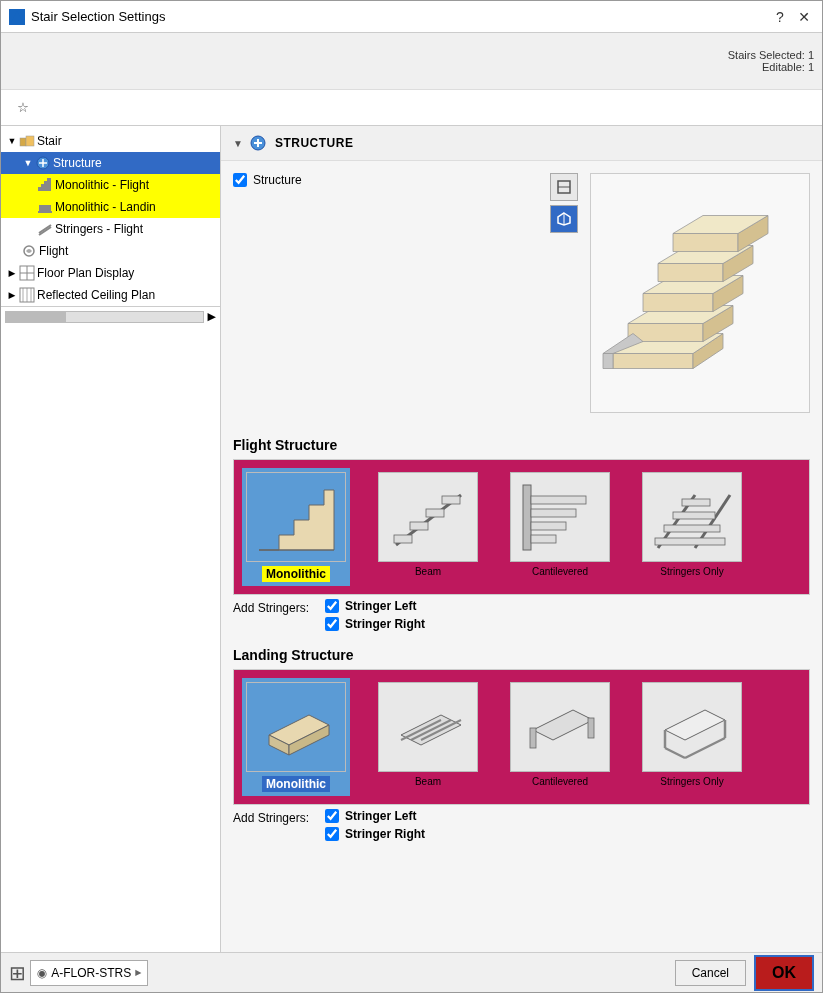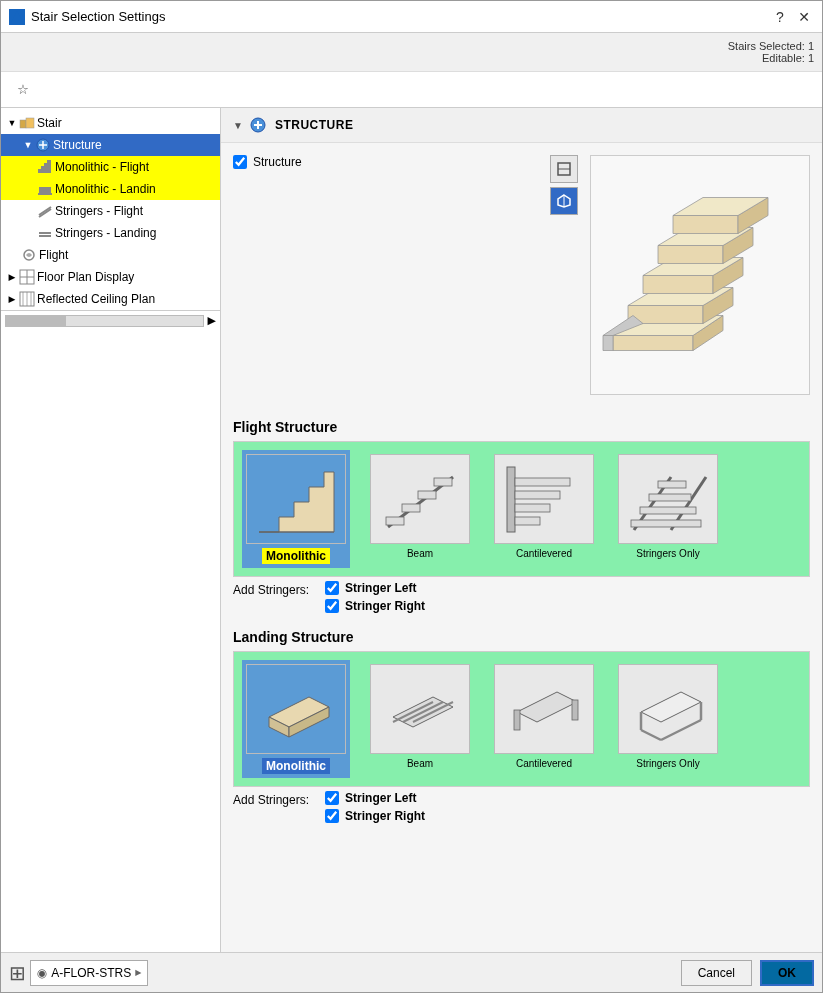--- a/index.html
+++ b/index.html
@@ -200,24 +200,24 @@
     .preview-icon-btn.active { background: #316AC5; color: white; }
     
     .flight-structure-label {
       font-weight: bold;
       font-size: 14px;
       margin-bottom: 6px;
     }
     
     .structure-options {
       display: flex;
-      gap: 16px;
+      gap: 24px;
       border: 1px solid #ccc;
       padding: 8px;
-      background: #86efac;
+      background: #be185d;
     }
     
     .structure-option {
       display: flex;
       flex-direction: column;
       align-items: center;
       gap: 4px;
       cursor: pointer;
       padding: 4px;
     }
@@ -314,45 +314,45 @@
     .cancel-btn {
       height: 26px;
       padding: 0 16px;
       background: #f0f0f0;
       border: 1px solid #aaa;
       cursor: pointer;
       font-size: 12px;
     }
     
     .ok-btn {
-      height: 26px;
+      height: 36px;
       padding: 0 16px;
-      background: #0369a1;
+      background: #b91c1c;
       border: 2px solid #316AC5;
       cursor: pointer;
-      font-size: 12px;
+      font-size: 16px;
       font-weight: bold;
     }
     
     .sidebar-bottom {
       height: 20px;
       display: flex;
       align-items: center;
       border-top: 1px solid #ccc;
       padding: 0 4px;
     }
 
     .section-icon {
       width: 18px;
       height: 18px;
     }
     
     .header-top-right {
       text-align: right;
-      padding: 7px 8px;
+      padding: 16px 8px;
       font-size: 11px;
       color: #333;
       background: #f0f0f0;
       border-bottom: 1px solid #ddd;
     }
     
     .stair-preview-svg {
       width: 215px;
       height: 235px;
     }
@@ -453,29 +453,20 @@
       <div class="tree-item indent-3">
         <span class="tree-icon">
           <svg width="16" height="16" viewBox="0 0 16 16">
             <line x1="2" y1="12" x2="14" y2="4" stroke="#888" stroke-width="2"></line>
             <line x1="2" y1="14" x2="14" y2="6" stroke="#888" stroke-width="2"></line>
           </svg>
         </span>
         <span>Stringers - Flight</span>
       </div>
 
-      <div class="tree-item indent-3">
-        <span class="tree-icon">
-          <svg width="16" height="16" viewBox="0 0 16 16">
-            <line x1="2" y1="8" x2="14" y2="8" stroke="#888" stroke-width="2"></line>
-            <line x1="2" y1="11" x2="14" y2="11" stroke="#888" stroke-width="2"></line>
-          </svg>
-        </span>
-        <span>Stringers - Landing</span>
-      </div>
 
       <div class="tree-item indent-2">
         <span class="tree-icon">
           <svg width="16" height="16" viewBox="0 0 16 16">
             <circle cx="8" cy="8" r="5" fill="none" stroke="#888" stroke-width="1.5"></circle>
             <path d="M5 8 Q8 4 11 8 Q8 12 5 8" fill="#aaa"></path>
           </svg>
         </span>
         <span>Flight</span>
       </div>

